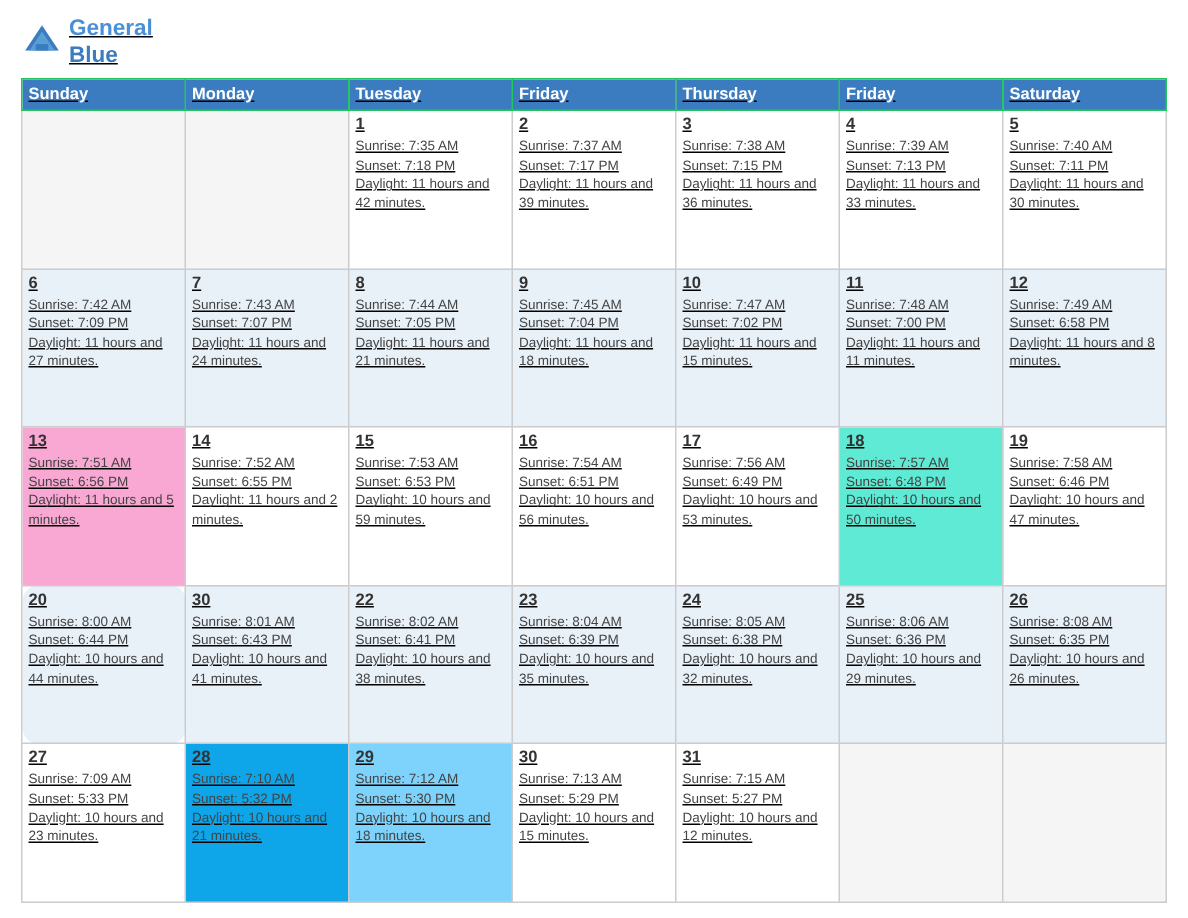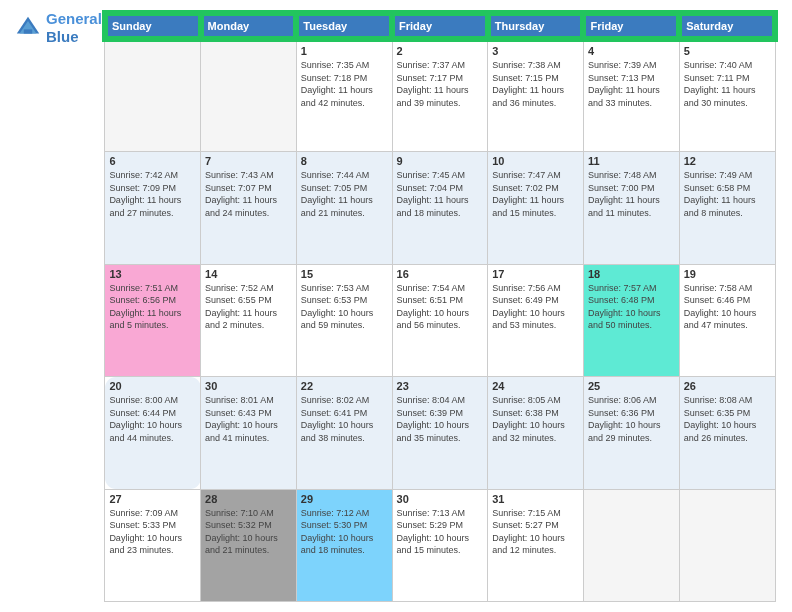--- a/index.html
+++ b/index.html
@@ -8,20 +8,22 @@
       background: #fff;
       width: 792px;
       height: 612px;
       overflow: hidden;
     }
     .page {
       width: 792px;
       height: 612px;
       padding: 10px 14px 10px 14px;
       display: flex;
+      flex-direction: column;
+      text-decoration: underline;
     }
     .header {
       display: flex;
       justify-content: space-between;
       align-items: flex-start;
       margin-bottom: 6px;
     }
     .logo {
       display: flex;
       align-items: center;
@@ -59,21 +61,21 @@
       width: 100%;
       table-layout: fixed;
     }
     .calendar th {
       background: #3b7bbf;
       color: #fff;
       font-size: 11px;
       font-weight: bold;
       padding: 4px 4px;
       text-align: left;
-      border: 6px solid #22c55e;
+      border: 1px solid #22c55e;
     }
     .calendar td {
       border: 1px solid #ccc;
       vertical-align: top;
       padding: 3px 4px;
       font-size: 9px;
       color: #333;
       background: #fff;
       height: 80px;
     }
@@ -248,21 +250,21 @@
           <td style="background: rgb(232, 240, 248);">
             <div class="day-num">26</div>
             <div class="day-info">Sunrise: 8:08 AM<br>Sunset: 6:35 PM<br>Daylight: 10 hours and 26 minutes.</div>
           </td>
         </tr>
         <tr class="row-odd">
           <td style="background: rgb(255, 255, 255);">
             <div class="day-num">27</div>
             <div class="day-info">Sunrise: 7:09 AM<br>Sunset: 5:33 PM<br>Daylight: 10 hours and 23 minutes.</div>
           </td>
-          <td style="background: #a3a3a3;">
+          <td style="background: #0ea5e9;">
             <div class="day-num">28</div>
             <div class="day-info">Sunrise: 7:10 AM<br>Sunset: 5:32 PM<br>Daylight: 10 hours and 21 minutes.</div>
           </td>
           <td style="background: #7dd3fc;">
             <div class="day-num">29</div>
             <div class="day-info">Sunrise: 7:12 AM<br>Sunset: 5:30 PM<br>Daylight: 10 hours and 18 minutes.</div>
           </td>
           <td style="background: rgb(255, 255, 255);">
             <div class="day-num">30</div>
             <div class="day-info">Sunrise: 7:13 AM<br>Sunset: 5:29 PM<br>Daylight: 10 hours and 15 minutes.</div>

